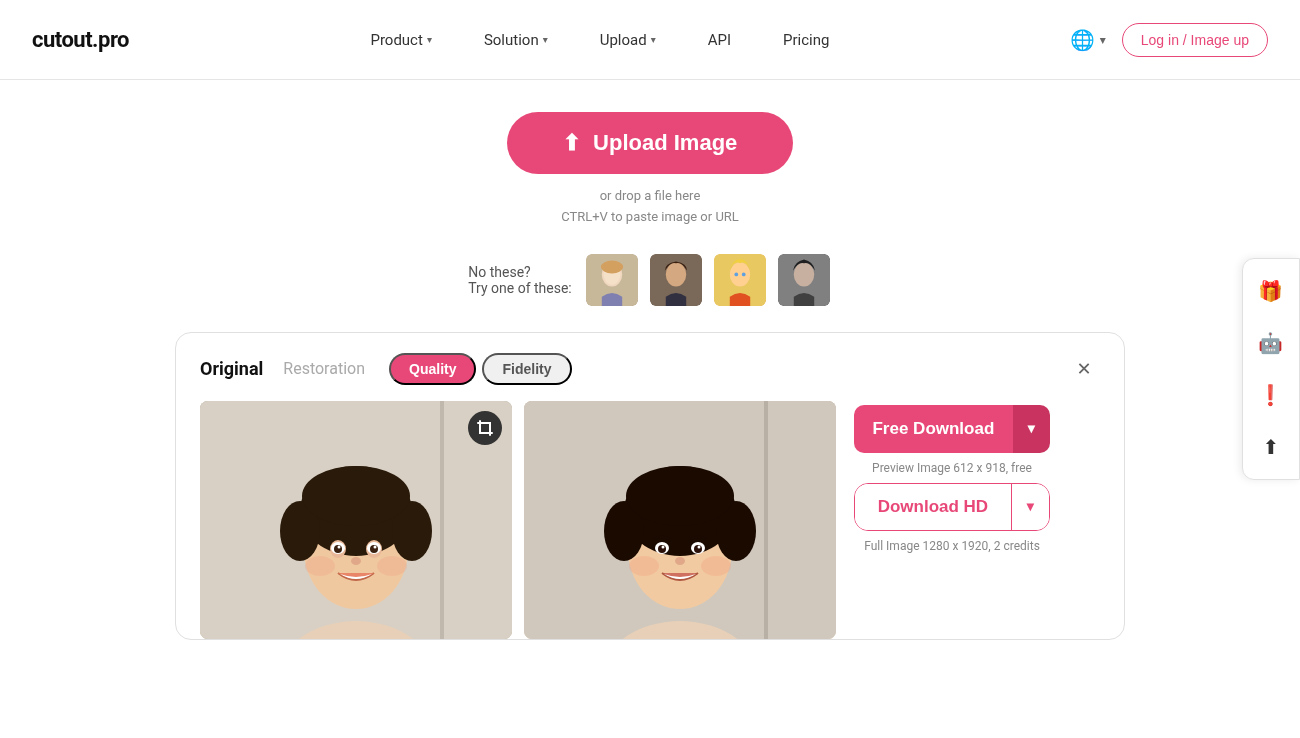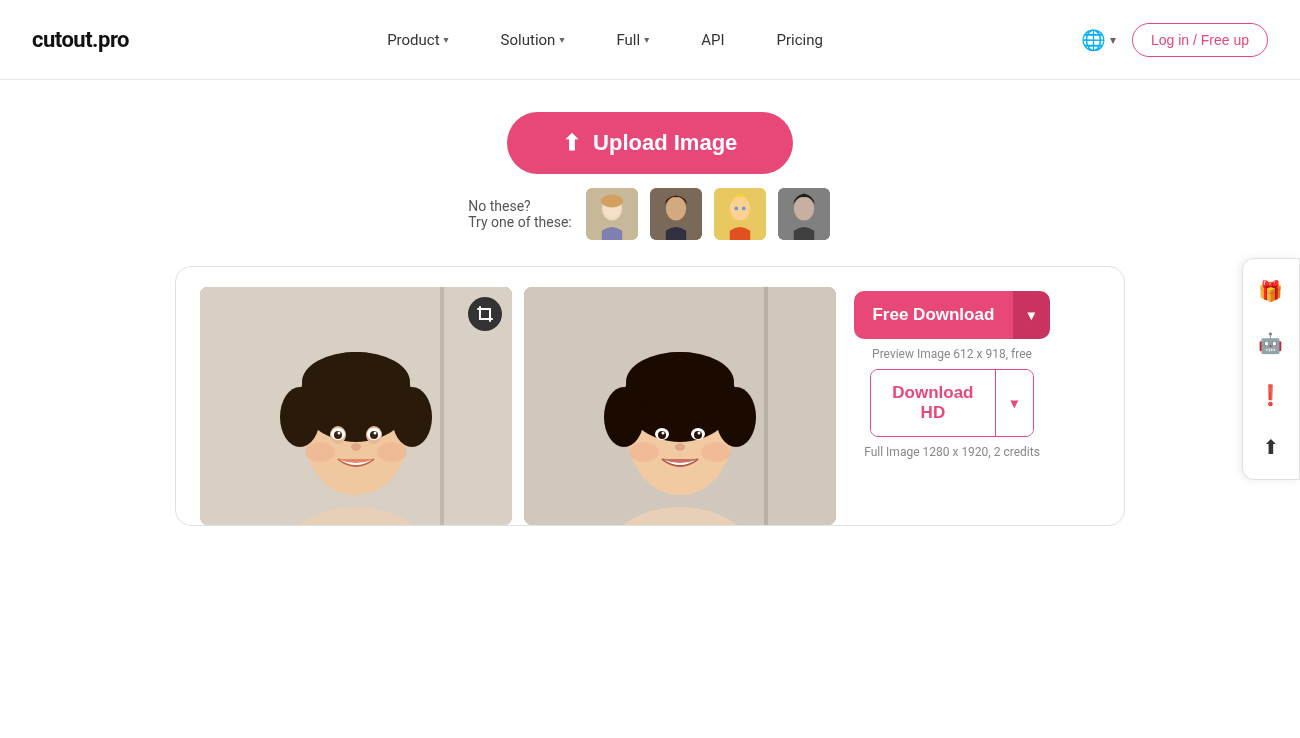--- a/index.html
+++ b/index.html
@@ -126,21 +126,21 @@
       width: 40px; height: 40px; display: flex; align-items: center; justify-content: center;
       cursor: pointer; border-radius: 8px; font-size: 20px;
     }
     .sidebar-icon-gift { color: #e84878; }
     .sidebar-icon-face { color: #555; }
     .sidebar-icon-alert { color: #333; }
     .sidebar-icon-upload { color: #333; }
 
     
     .hd-btn-wrapper {
-      width: 164px; display: flex; border: 1.5px solid #e84878; border-radius: 8px; overflow: hidden;
+      width: 196px; display: flex; border: 1.5px solid #e84878; border-radius: 14px; overflow: hidden;
     }
     .hd-btn-left {
       flex: 1; background: #fff; color: #e84878; border: none; padding: 13px 12px;
       font-size: 17px; font-weight: 700; cursor: pointer; text-align: center;
     }
     .hd-btn-right {
       background: #fff; color: #e84878; border: none; border-left: 1.5px solid #e84878;
       padding: 0 12px; cursor: pointer; display: flex; align-items: center;
     }
 
@@ -165,47 +165,51 @@
   <nav class="nav">
     <div class="nav-item">
       <span>Product</span>
       <span class="nav-chevron">▾</span>
     </div>
     <div class="nav-item">
       <span>Solution</span>
       <span class="nav-chevron">▾</span>
     </div>
     <div class="nav-item">
-      <span>Full</span>
+      <span>Upload</span>
       <span class="nav-chevron">▾</span>
     </div>
     <div class="nav-item">
       <span>API</span>
     </div>
     <div class="nav-item">
       <span>Pricing</span>
     </div>
   </nav>
 
   <div class="header-right">
     <div class="lang-btn">
       <span>🌐</span>
       <span style="font-size:12px; color:#666;">▾</span>
     </div>
-    <button class="login-btn">Log in / Free up</button>
+    <button class="login-btn">Log in / Image up</button>
   </div>
 </header>
 
 <main class="main">
 
   <button class="upload-btn">
     <span class="upload-icon">⬆</span>
     <span>Upload Image</span>
   </button>
 
+  <div class="drop-hint">
+    <div>or drop a file here</div>
+    <div>CTRL+V to paste image or URL</div>
+  </div>
 
   <div class="sample-row">
     <div class="sample-label">
       <div>No these?</div>
       <div>Try one of these:</div>
     </div>
     <div class="sample-imgs">
       <div class="sample-img">
         <div class="sample-img-inner sample-img-1">
 
@@ -247,20 +251,31 @@
             <ellipse cx="28" cy="22" rx="11" ry="13" fill="#c8b0a0"></ellipse>
             <path d="M17 46 Q28 38 39 46 L39 56 L17 56Z" fill="#404040"></path>
             <path d="M16 18 Q22 8 28 10 Q34 8 40 18 Q38 8 28 6 Q18 8 16 18Z" fill="#202020"></path>
           </svg>
         </div>
       </div>
     </div>
   </div>
 
   <div class="result-panel">
+    <div class="result-header">
+      <div class="result-header-left">
+        <span class="tab-original">Original</span>
+        <span class="tab-restoration">Restoration</span>
+        <div class="tab-group">
+          <button class="tab-pill tab-pill-active">Quality</button>
+          <button class="tab-pill tab-pill-inactive">Fidelity</button>
+        </div>
+      </div>
+      <button class="close-btn">✕</button>
+    </div>
 
     <div class="images-and-actions">
       <div class="images-row">
 
         <div class="img-panel" style="width: 312px;">
           <div class="face-placeholder">
             <svg viewBox="0 0 312 238" xmlns="http://www.w3.org/2000/svg" width="312" height="238">
               <rect width="312" height="238" fill="#c8bfb4"></rect>
 
               <rect width="312" height="238" fill="#d8d0c4"></rect>

